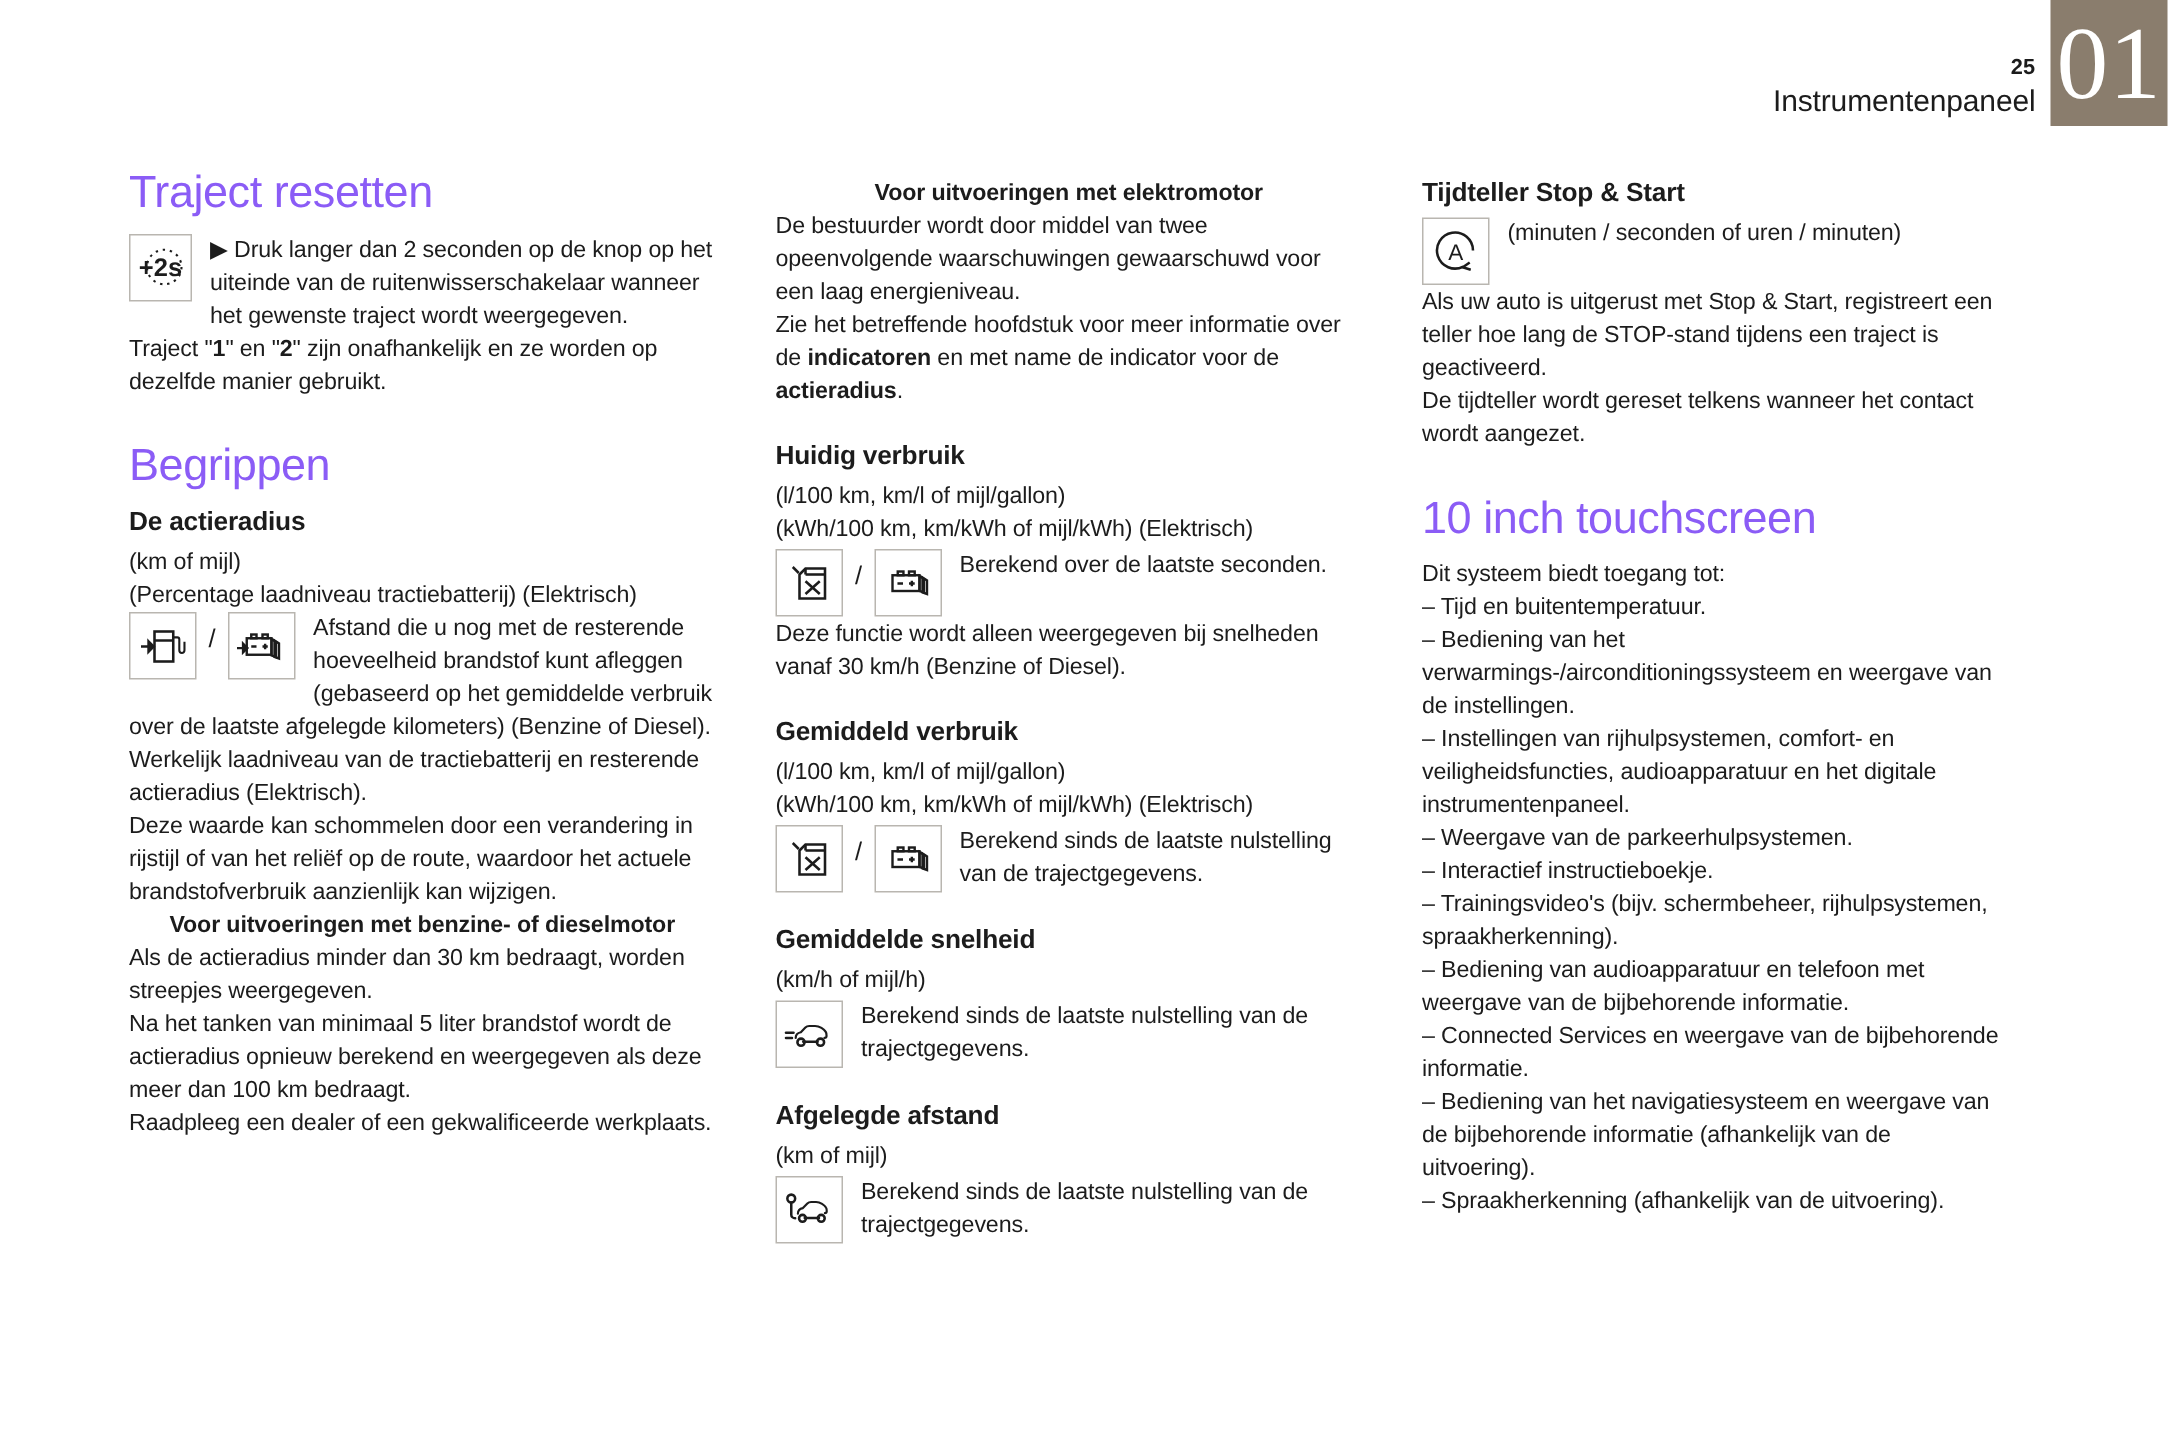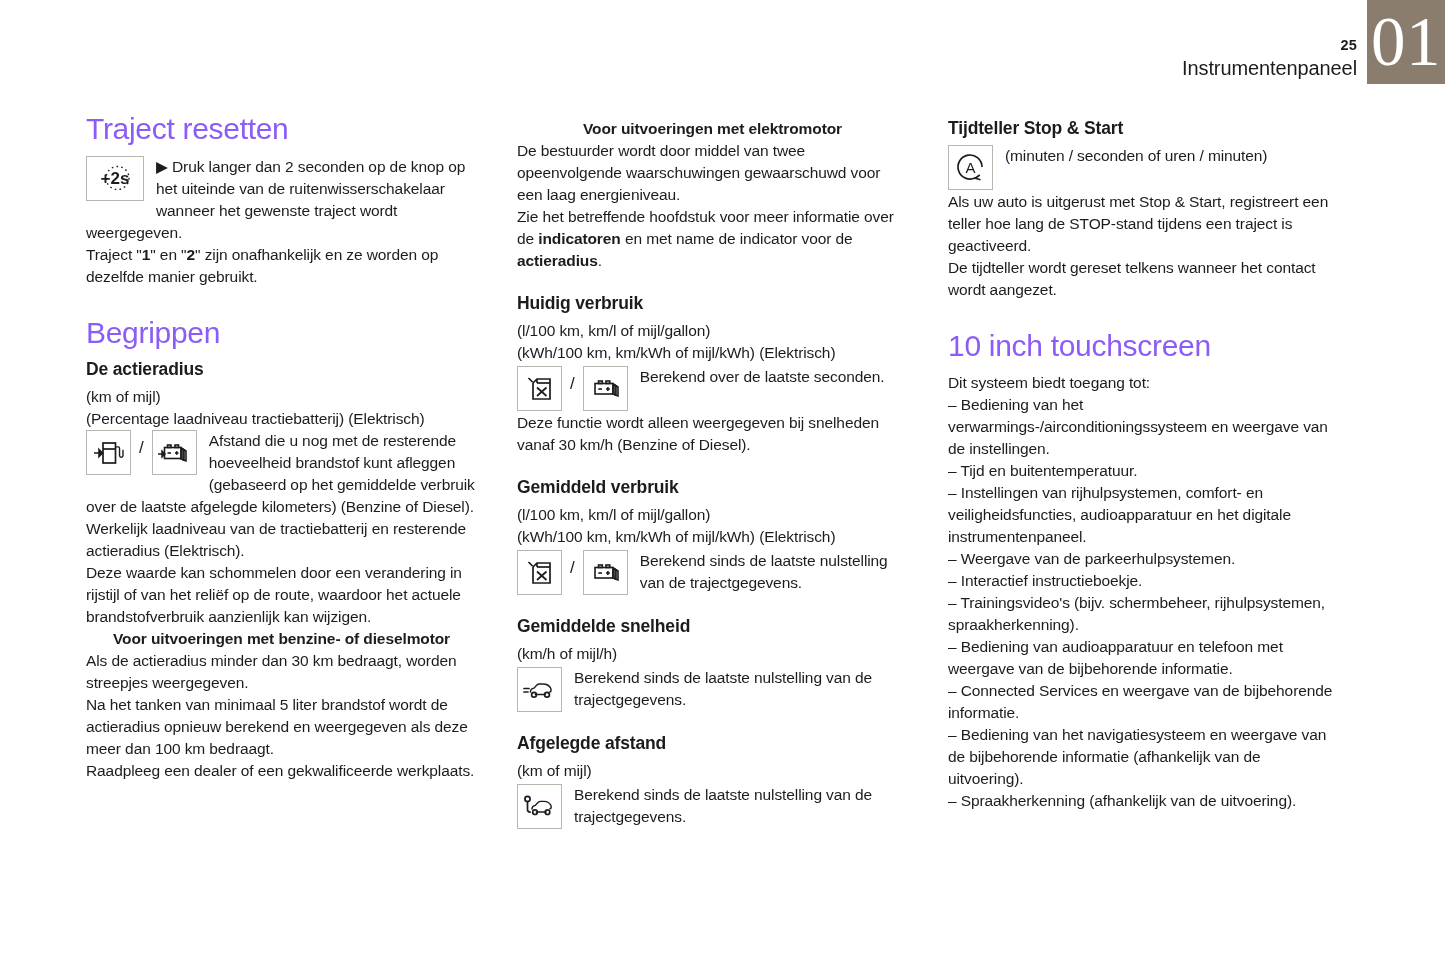--- a/index.html
+++ b/index.html
@@ -107,21 +107,21 @@
   .bolded { font-weight: bold; }
 
   
   .iconrow {
     display: flex;
     align-items: flex-start;
     gap: 0;
     margin: 2px 0 1px 0;
   }
   .iconbox {
-    width: 58px; height: 45px;
+    width: 42px; height: 45px;
     border: 1px solid #b9b6b0;
     flex: 0 0 45px;
     display: flex;
     align-items: center;
     justify-content: center;
     background: #fff;
   }
   .slash {
     font-size: 17px;
     padding: 8px 8px 0 8px;
@@ -352,22 +352,22 @@
         </svg>
       </div>
       <span class="iconrow-text">(minuten / seconden of uren / minuten)</span>
     </div>
     <p class="body">Als uw auto is uitgerust met Stop &amp; Start, registreert een teller hoe lang de STOP-stand tijdens een traject is geactiveerd.</p>
     <p class="body">De tijdteller wordt gereset telkens wanneer het contact wordt aangezet.</p>
 
     <h1 class="title spaced">10 inch touchscreen</h1>
     <p class="body">Dit systeem biedt toegang tot:</p>
     <div class="bullet-list">
+      <p class="body">–  Tijd en buitentemperatuur.</p>
       <p class="body">–  Bediening van het verwarmings-/airconditioningssysteem en weergave van de instellingen.</p>
-      <p class="body">–  Tijd en buitentemperatuur.</p>
       <p class="body">–  Instellingen van rijhulpsystemen, comfort- en veiligheidsfuncties, audioapparatuur en het digitale instrumentenpaneel.</p>
       <p class="body">–  Weergave van de parkeerhulpsystemen.</p>
       <p class="body">–  Interactief instructieboekje.</p>
       <p class="body">–  Trainingsvideo's (bijv. schermbeheer, rijhulpsystemen, spraakherkenning).</p>
       <p class="body">–  Bediening van audioapparatuur en telefoon met weergave van de bijbehorende informatie.</p>
       <p class="body">–  Connected Services en weergave van de bijbehorende informatie.</p>
       <p class="body">–  Bediening van het navigatiesysteem en weergave van de bijbehorende informatie (afhankelijk van de uitvoering).</p>
       <p class="body">–  Spraakherkenning (afhankelijk van de uitvoering).</p>
     </div>
   </div>

